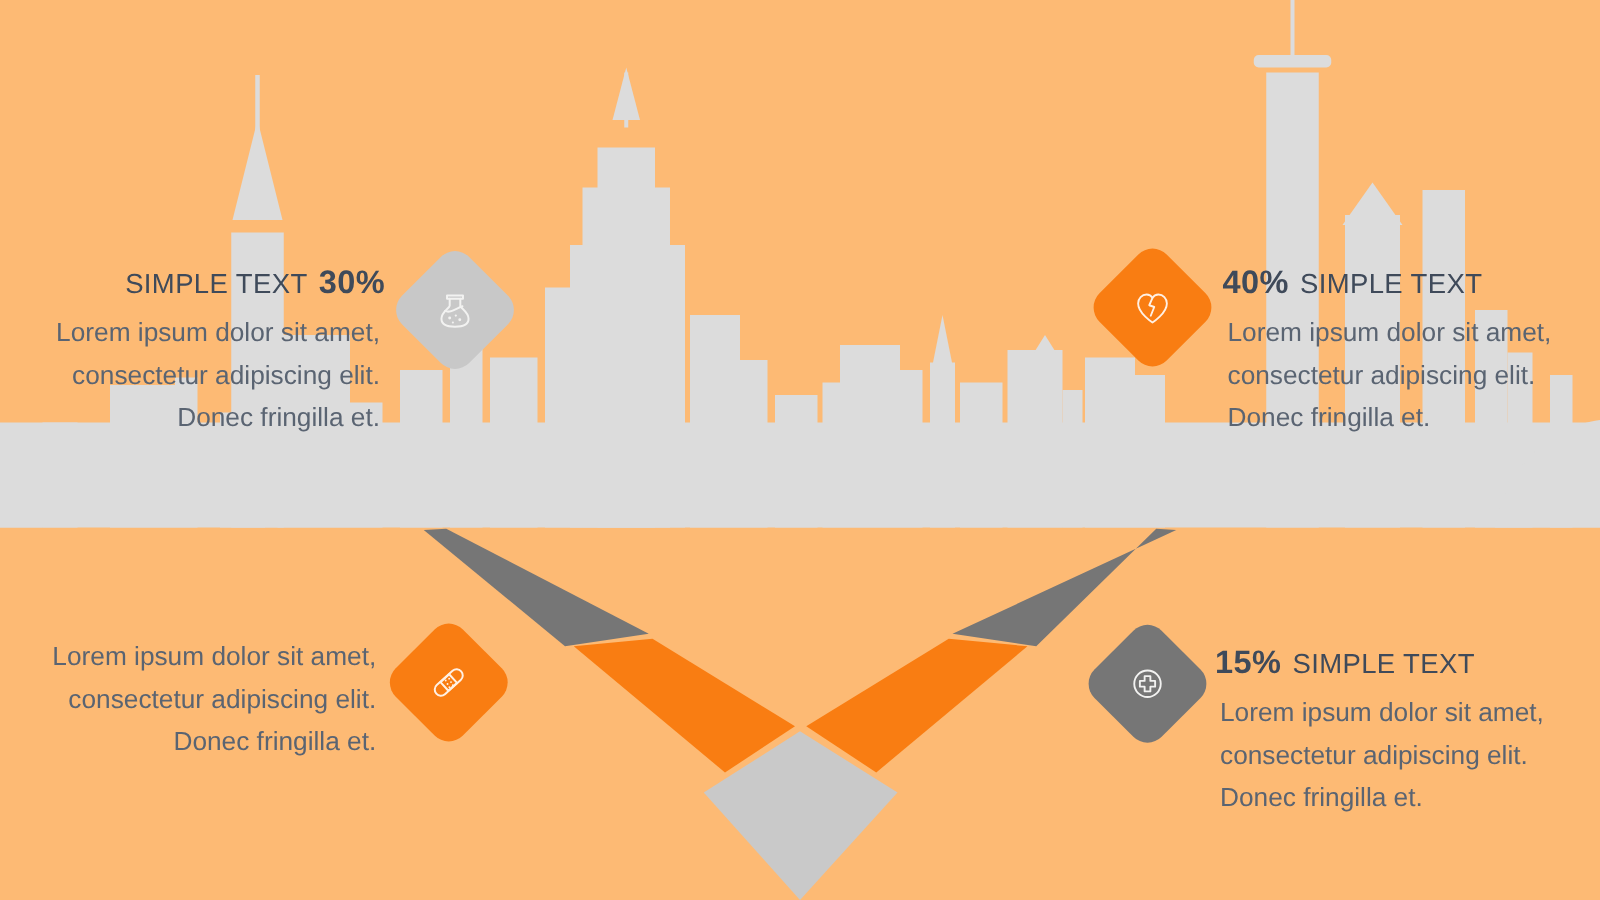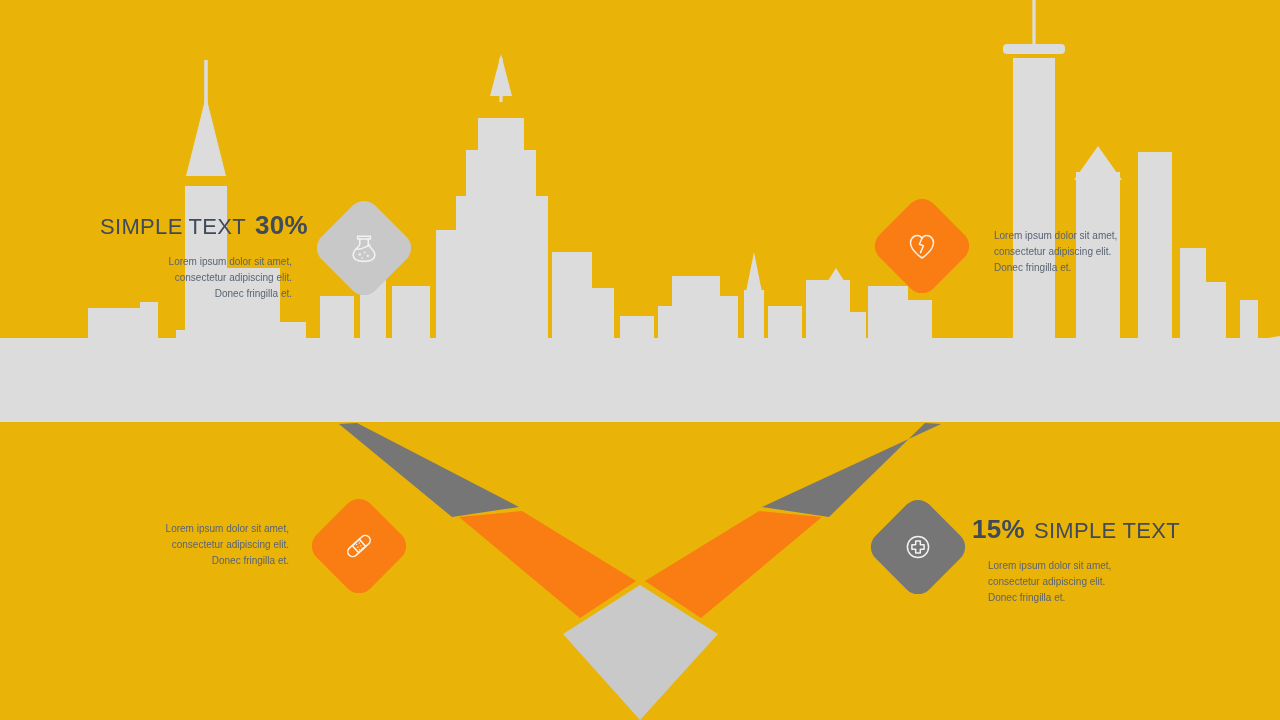--- a/index.html
+++ b/index.html
@@ -8,21 +8,21 @@
     background: #ffffff;
   }
   body {
     font-family: "Liberation Sans", sans-serif;
   }
   #slide {
     position: relative;
     width: 1280px;
     height: 720px;
     overflow: hidden;
-    background: #eab308;
+    background: #fdba74;
   }
 
   
   .skyline-layer {
     position: absolute;
     left: 0;
     top: 0;
     width: 1280px;
     height: 720px;
     pointer-events: none;
@@ -74,24 +74,24 @@
   .headline .label {
     font-weight: 400;
   }
   .headline .pct {
     font-weight: 700;
     font-size: 26px;
   }
   .headline .sp { display: inline-block; width: 9px; }
 
   .body-text {
-    font-size: 10px;
+    font-size: 21px;
     line-height: 1.62;
     color: #5A6472;
-    margin: 16px;
+    margin: 4px;
   }
   .body-text span { display: block; }
 </style>
 </head>
 <body>
 
 <div id="slide">
 
   <svg class="skyline-layer" viewBox="0 0 1280 720">
 
@@ -197,20 +197,23 @@
   <div class="badge badge-orange" style="left:884px; top:208px;">
     <svg width="32" height="32" viewBox="0 0 32 32">
       <g fill="none" stroke="#FFF0E4" stroke-width="1.5" stroke-linecap="round" stroke-linejoin="round">
         <path d="M16 28 C16 28 4.5 20.6 4.5 12.8 C4.5 8.6 7.6 5.6 11.3 5.6 C13.5 5.6 15.1 6.8 16 8.3 C16.9 6.8 18.5 5.6 20.7 5.6 C24.4 5.6 27.5 8.6 27.5 12.8 C27.5 20.6 16 28 16 28 Z"></path>
         <path d="M16 8.3 L13.4 14.2 L17.4 15.6 L14.6 22.6"></path>
       </g>
     </svg>
   </div>
 
   <div class="block block-left" style="left:978px; top:212px;">
+    <p class="headline">
+      <span class="pct">40%</span><span class="sp"></span><span class="label">SIMPLE TEXT</span>
+    </p>
     <p class="body-text">
       <span>Lorem ipsum dolor sit amet,</span>
       <span>consectetur adipiscing elit.</span>
       <span>Donec fringilla et.</span>
     </p>
   </div>
 
   <div class="badge badge-orange" style="left:321px; top:508px;">
     <svg width="34" height="34" viewBox="0 0 32 32">
       <g fill="none" stroke="#FFF0E4" stroke-width="1.5" stroke-linejoin="round">

